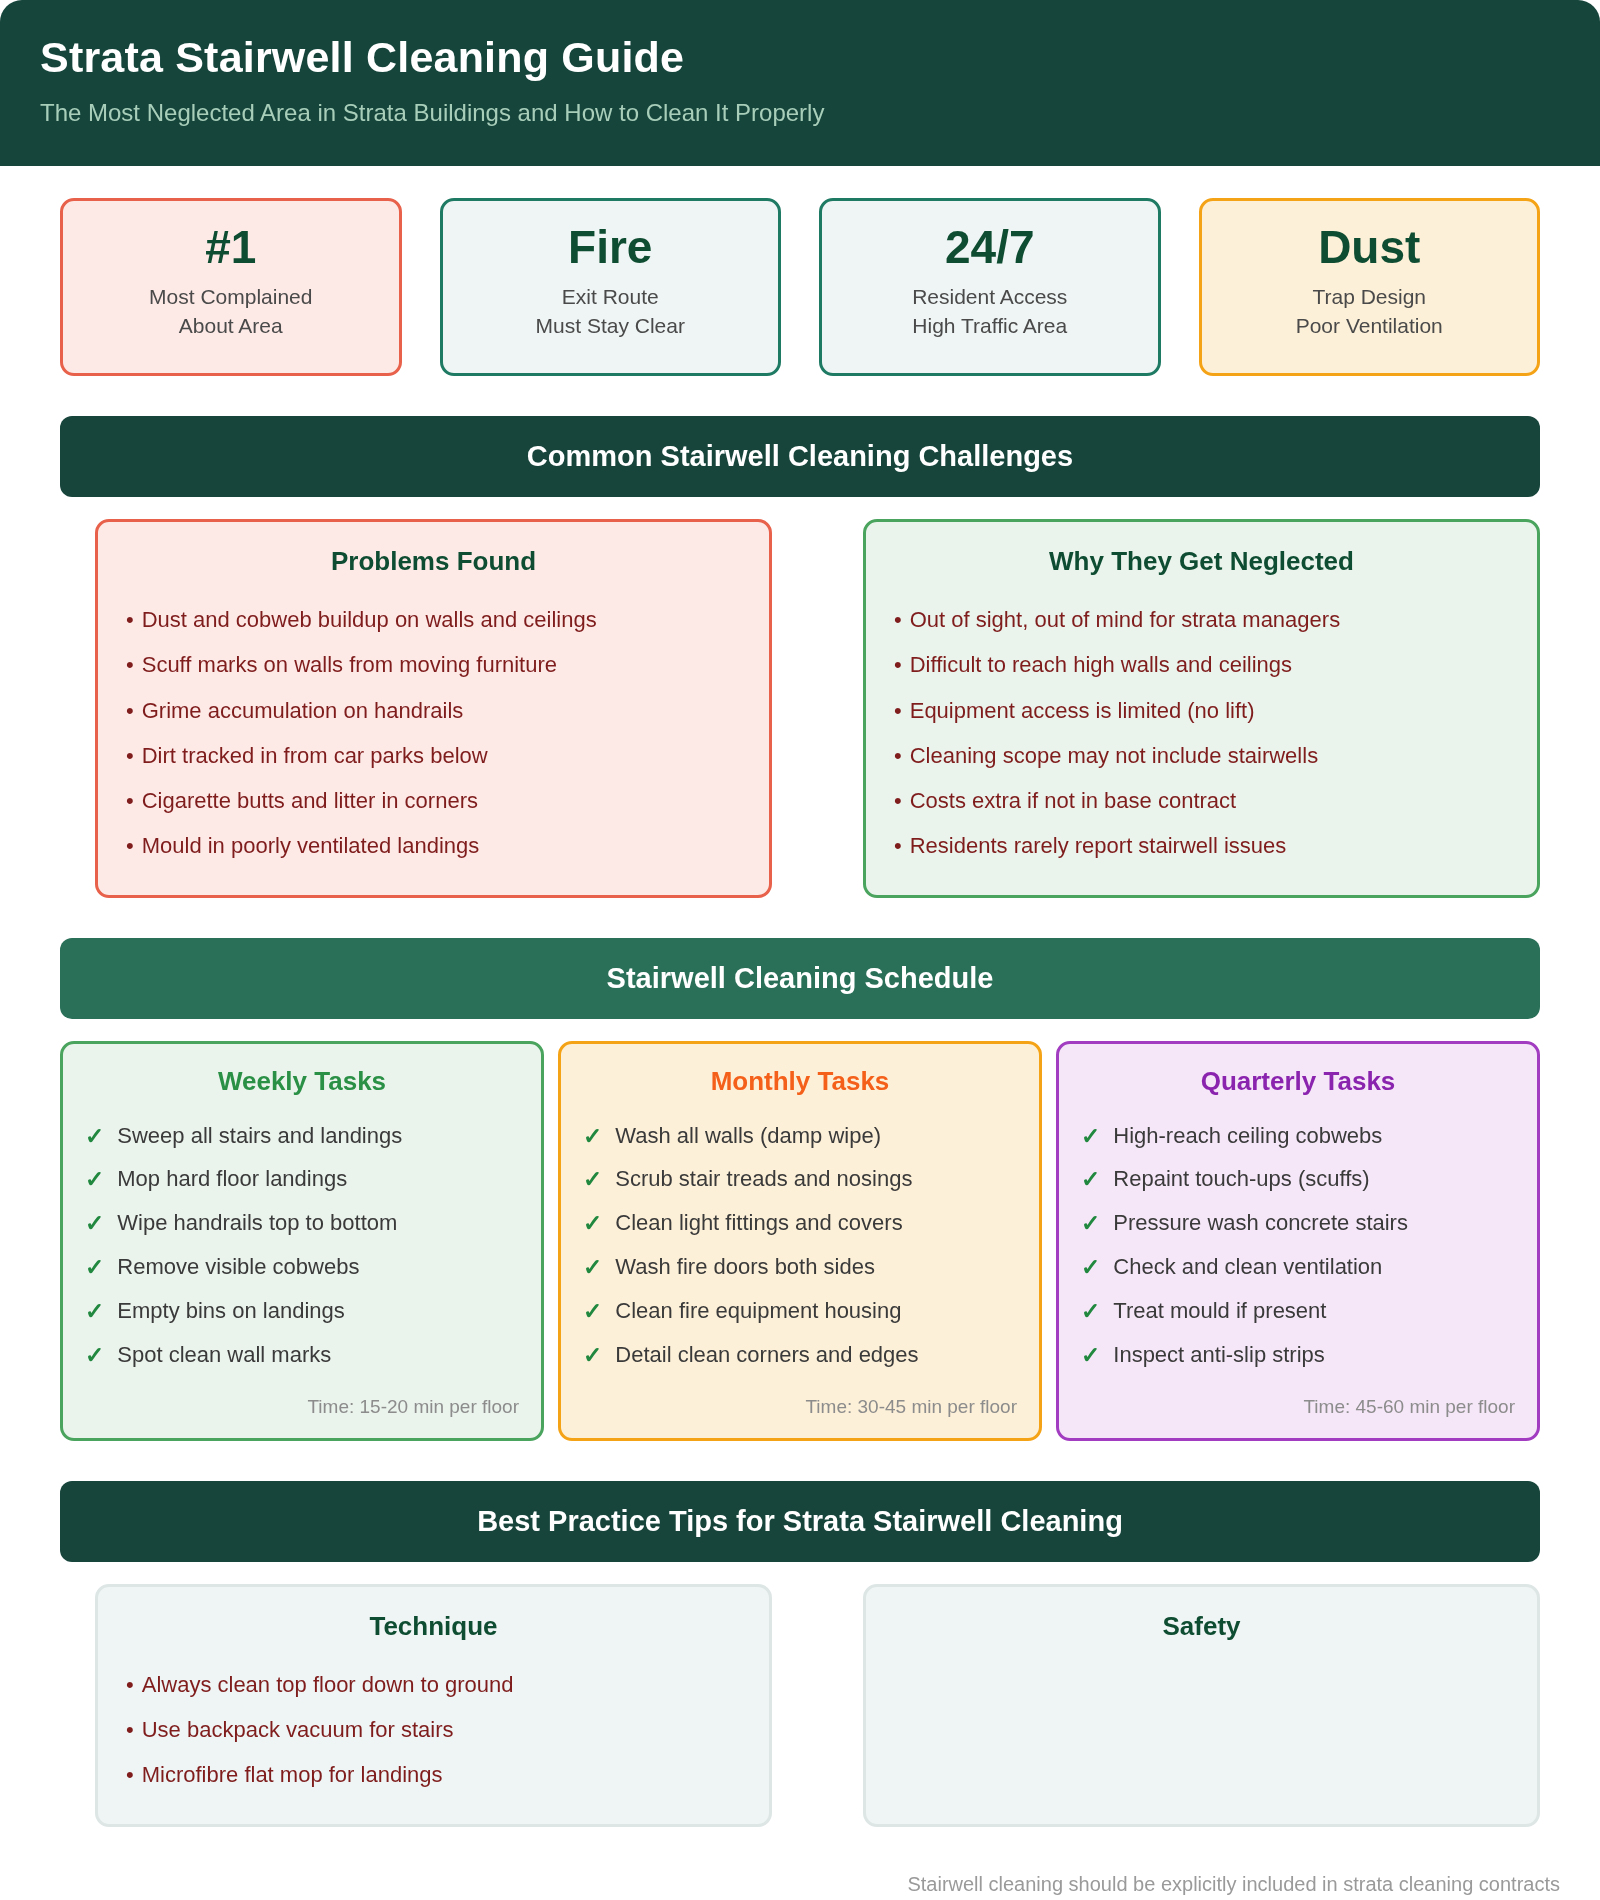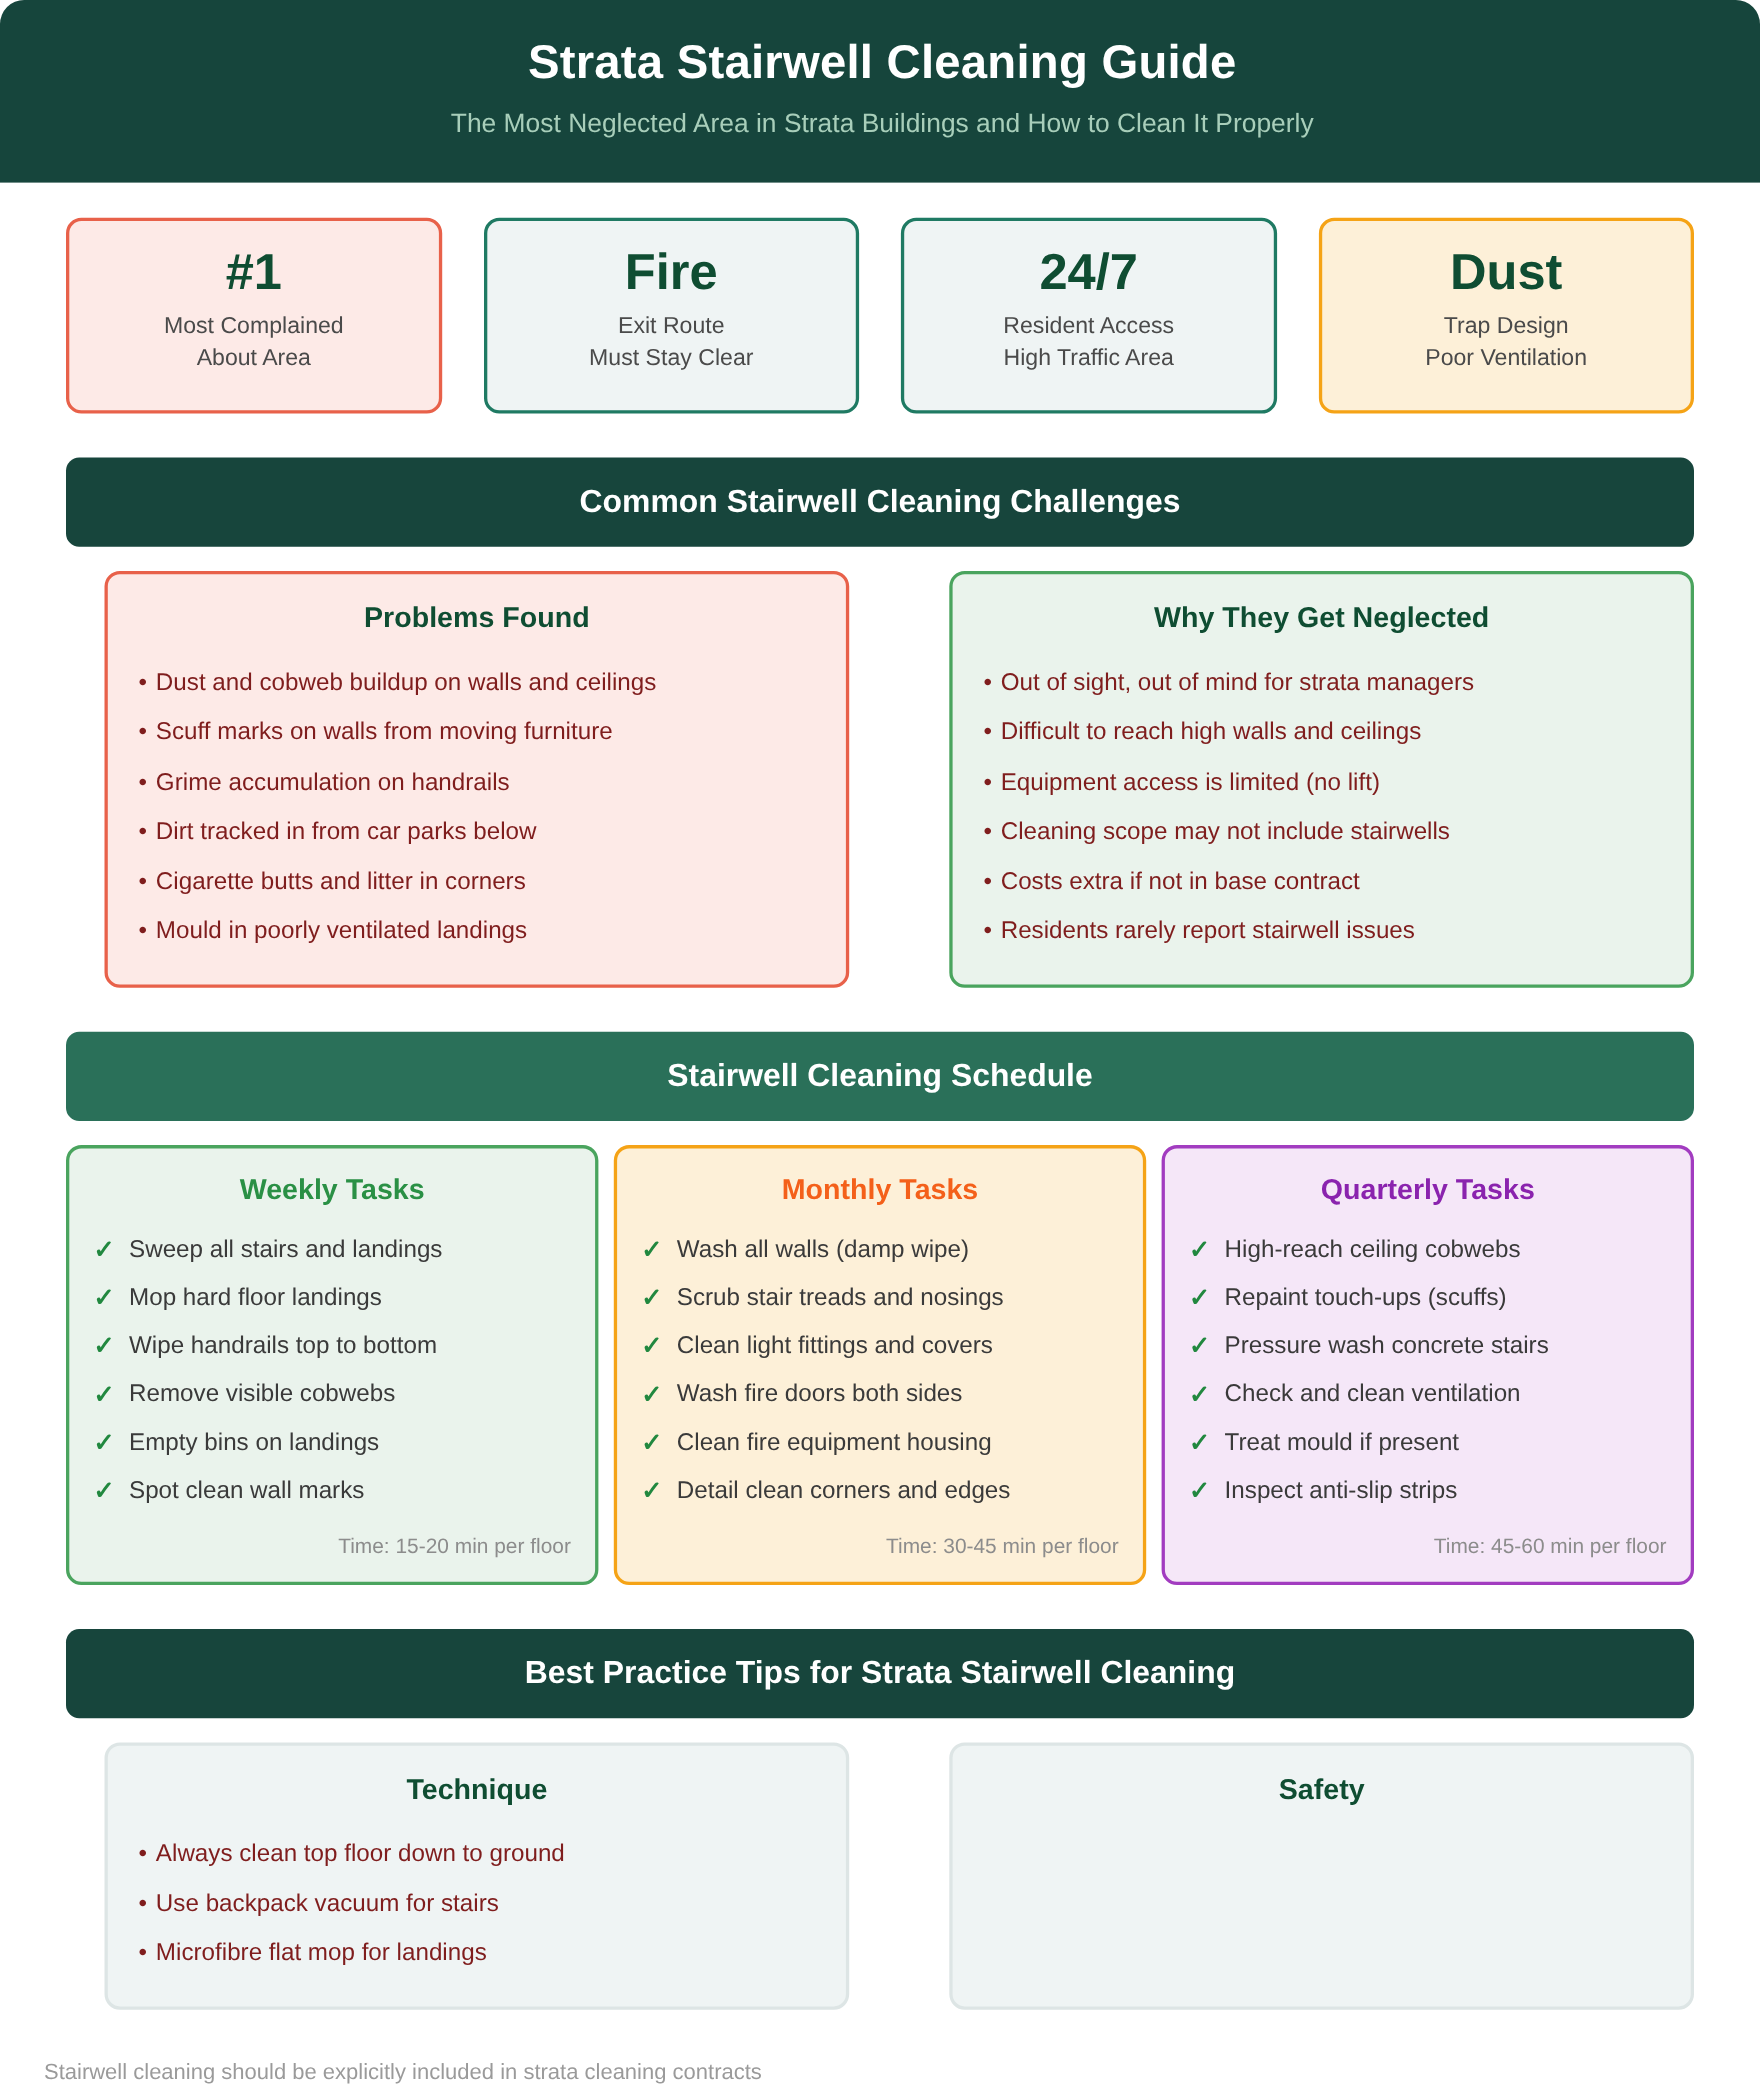--- a/index.html
+++ b/index.html
@@ -21,21 +21,21 @@
     background: #ffffff;
     border-radius: 22px;
     overflow: hidden;
     position: relative;
   }
 
   
   .hero {
     background: #16453c;
     padding: 34px 36px 38px 40px;
-    text-align: center;
+    text-align: left;
   }
   .hero-title {
     color: #ffffff;
     font-size: 43px;
     font-weight: bold;
     letter-spacing: 0.2px;
     margin: 0 0 18px 0;
     line-height: 1.1;
   }
   .hero-sub {
@@ -183,21 +183,21 @@
   }
   .task-time {
     font-size: 19px;
     color: #8c8c8c;
     padding-top: 4px;
     text-align: right;
   }
 
   
   .footer {
-    text-align: left;
+    text-align: right;
     padding: 46px 40px 0 40px;
   }
   .footer-note {
     font-size: 20px;
     color: #9a9a9a;
     margin-bottom: 22px;
   }
 </style>
 </head>
 <body>

